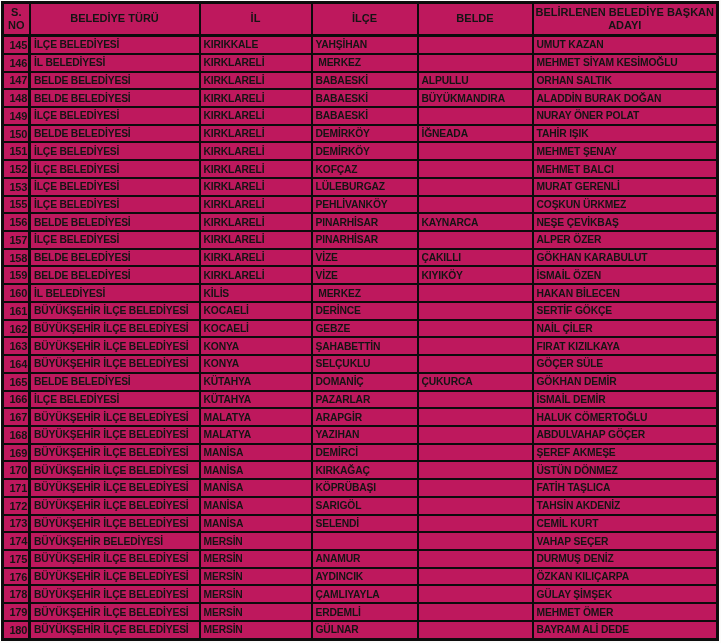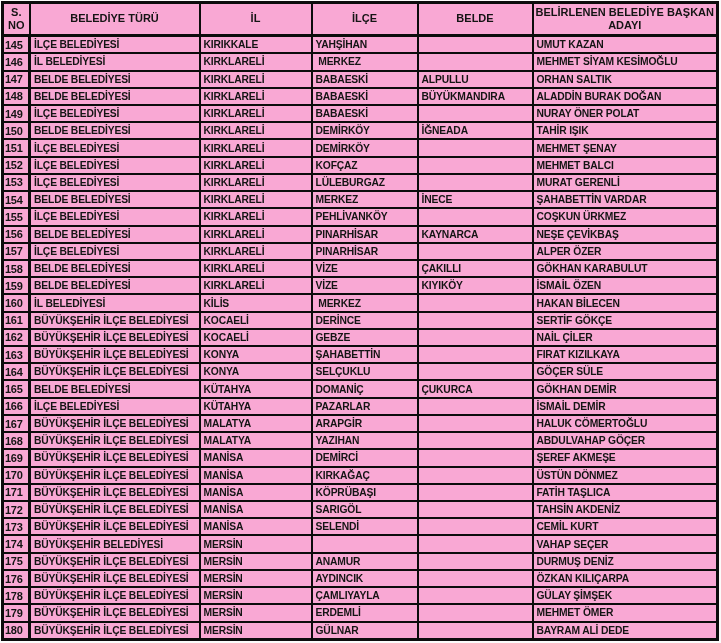--- a/index.html
+++ b/index.html
@@ -16,21 +16,21 @@
     left: 1px;
     top: 1px;
     width: 718px;
     height: 640px;
   }
   table.grid {
     width: 718px;
     height: 640px;
     border-collapse: collapse;
     table-layout: fixed;
-    background: #f9a8d4;
+    background: #be185d;
     border: 3px solid #0c0c0c;
   }
   table.grid th, table.grid td {
     border: 2px solid #0c0c0c;
     color: #141414;
     font-weight: bold;
     overflow: hidden;
   }
   table.grid th {
     font-size: 11px;
@@ -44,21 +44,21 @@
   }
   table.grid td {
     font-size: 10.3px;
     letter-spacing: -0.15px;
     text-align: left;
     vertical-align: middle;
     padding: 0 2px 0 3px;
     white-space: pre;
   }
   table.grid td.c0 {
-    text-align: left;
+    text-align: right;
     font-size: 11px;
     letter-spacing: -0.3px;
     padding: 0 1px;
     border-right-width: 3px;
   }
   col.w0 { width: 27px; }
   col.w1 { width: 170px; }
   col.w2 { width: 112px; }
   col.w3 { width: 106px; }
   col.w4 { width: 115px; }
@@ -154,28 +154,20 @@
         </tr>
         <tr>
           <td class="c0">153</td>
           <td class="c1">İLÇE BELEDİYESİ</td>
           <td class="c2">KIRKLARELİ</td>
           <td class="c3">LÜLEBURGAZ</td>
           <td class="c4"></td>
           <td class="c5">MURAT GERENLİ</td>
         </tr>
         <tr>
-          <td class="c0">154</td>
-          <td class="c1">BELDE BELEDİYESİ</td>
-          <td class="c2">KIRKLARELİ</td>
-          <td class="c3">MERKEZ</td>
-          <td class="c4">İNECE</td>
-          <td class="c5">ŞAHABETTİN VARDAR</td>
-        </tr>
-        <tr>
           <td class="c0">155</td>
           <td class="c1">İLÇE BELEDİYESİ</td>
           <td class="c2">KIRKLARELİ</td>
           <td class="c3">PEHLİVANKÖY</td>
           <td class="c4"></td>
           <td class="c5">COŞKUN ÜRKMEZ</td>
         </tr>
         <tr>
           <td class="c0">156</td>
           <td class="c1">BELDE BELEDİYESİ</td>

